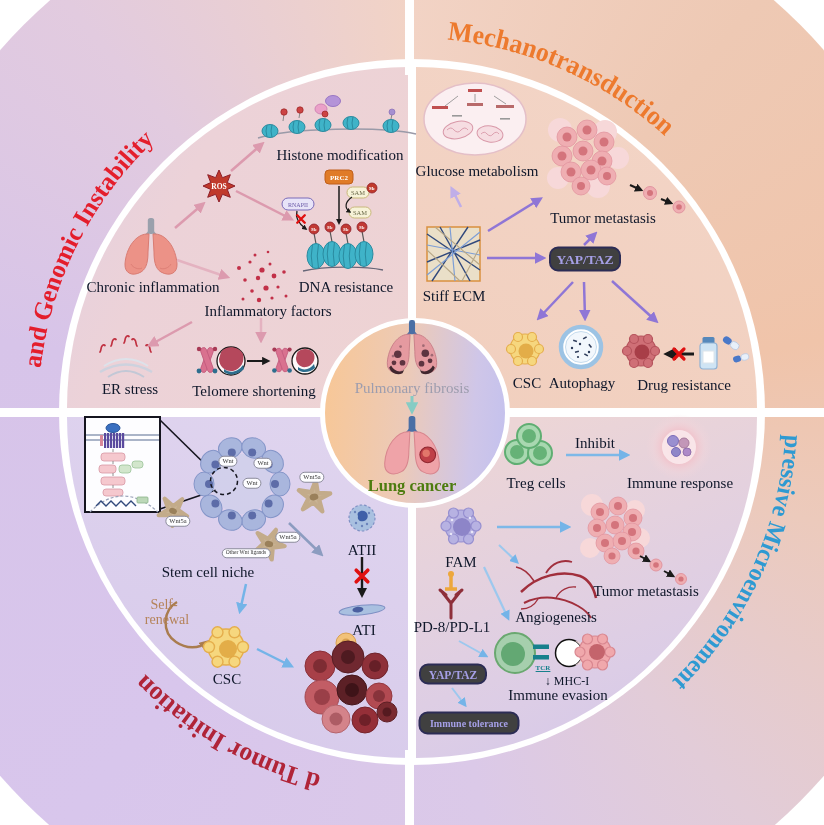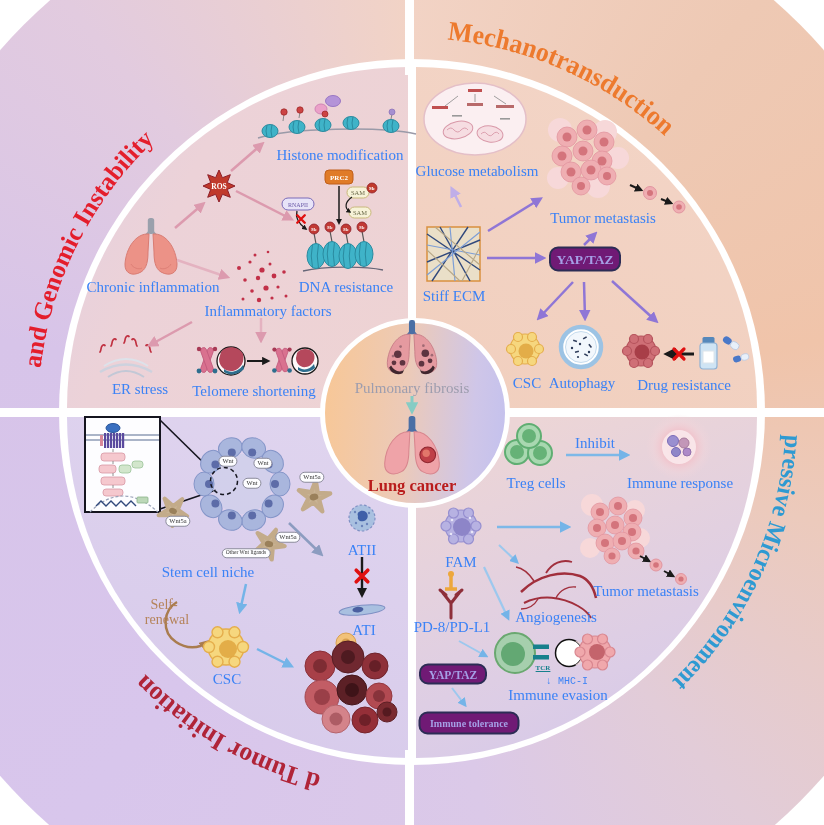--- a/index.html
+++ b/index.html
@@ -23,28 +23,28 @@
   .bar{position:absolute;background:#fff;z-index:4;}
   .bar.v1{left:405px;top:0;width:9px;height:75px;}
   .bar.v2{left:405px;top:750px;width:9px;height:75px;}
   .bar.h1{left:0;top:408px;width:75px;height:9px;}
   .bar.h2{left:749px;top:408px;width:75px;height:9px;}
   .center-circle{position:absolute;left:320px;top:318px;width:180px;height:180px;border-radius:50%;
         border:5px solid #fff;z-index:5;
         background:linear-gradient(95deg,#f8c795 0%,#eccab8 45%,#cfc6e8 80%,#c3c1ee 100%);}
   #art{position:absolute;left:0;top:0;z-index:6;pointer-events:none;}
   .lbl{position:absolute;transform:translate(-50%,-50%);font:15px "Liberation Serif",serif;
-       color:#3b82f6;white-space:nowrap;z-index:7;}
+       color:#0f172a;white-space:nowrap;z-index:7;}
   .lbl.gray{color:#9d9dae;}
-  .lbl.orange{color:#b91c1c;font-weight:bold;font-size:16.5px;}
+  .lbl.orange{color:#4d7c0f;font-weight:bold;font-size:16.5px;}
   .lbl.brown{color:#b5835a;font-size:14px;}
-  .lbl.tiny{font-size:10px;font-family:Liberation Mono, monospace;}
+  .lbl.tiny{font-size:12px;}
   .lbl.tcr{font-size:7px;font-weight:bold;color:#17808c;text-decoration:underline;}
   .box{position:absolute;transform:translate(-50%,-50%);border:2px solid #2c2c55;
-       background:#701a75;color:#a59fe6;font-weight:bold;border-radius:9px;display:flex;
+       background:#404040;color:#a59fe6;font-weight:bold;border-radius:9px;display:flex;
        align-items:center;justify-content:center;z-index:7;white-space:nowrap;}
   .pill{position:absolute;transform:translate(-50%,-50%);background:#fdfdff;border:1px solid #8a8a9a;
        border-radius:6px;font:6.5px "Liberation Serif",serif;color:#333;padding:1px 3px;
        line-height:1;z-index:7;white-space:nowrap;}
   .pill.xs{font-size:5.5px;}
   svg text{font-family:"Liberation Serif",serif;text-anchor:middle;}
   .title-arc{font-weight:bold;font-size:26px;}
 </style>
 </head>
 <body>
@@ -681,21 +681,21 @@
       <line x1="484" y1="567" x2="508" y2="618" stroke="#9cc8ee" stroke-width="2.2" marker-end="url(#m-blu)"></line>
       <line x1="459" y1="641" x2="486" y2="656" stroke="#9cc8ee" stroke-width="2" marker-end="url(#m-blu)"></line>
       <line x1="452" y1="688" x2="465" y2="705" stroke="#9cc8ee" stroke-width="2" marker-end="url(#m-blu)"></line>
     </g>
   </svg>
 
   <div class="lbl" style="left:340px;top:155px">Histone modification</div>
   <div class="lbl" style="left:346px;top:287px">DNA resistance</div>
   <div class="lbl" style="left:153px;top:287px">Chronic inflammation</div>
   <div class="lbl" style="left:268px;top:311px">Inflammatory factors</div>
-  <div class="lbl" style="left:140px;top:389px">ER stress</div>
+  <div class="lbl" style="left:130px;top:389px">ER stress</div>
   <div class="lbl" style="left:254px;top:391px">Telomere shortening</div>
 
   <div class="lbl" style="left:477px;top:171px">Glucose metabolism</div>
   <div class="lbl" style="left:603px;top:218px">Tumor metastasis</div>
   <div class="lbl" style="left:454px;top:296px">Stiff ECM</div>
   <div class="lbl" style="left:527px;top:383px">CSC</div>
   <div class="lbl" style="left:582px;top:383px">Autophagy</div>
   <div class="lbl" style="left:684px;top:385px">Drug resistance</div>
   <div class="box" style="left:585px;top:259px;width:68px;height:21px;font-size:13.5px">YAP/TAZ</div>
 

